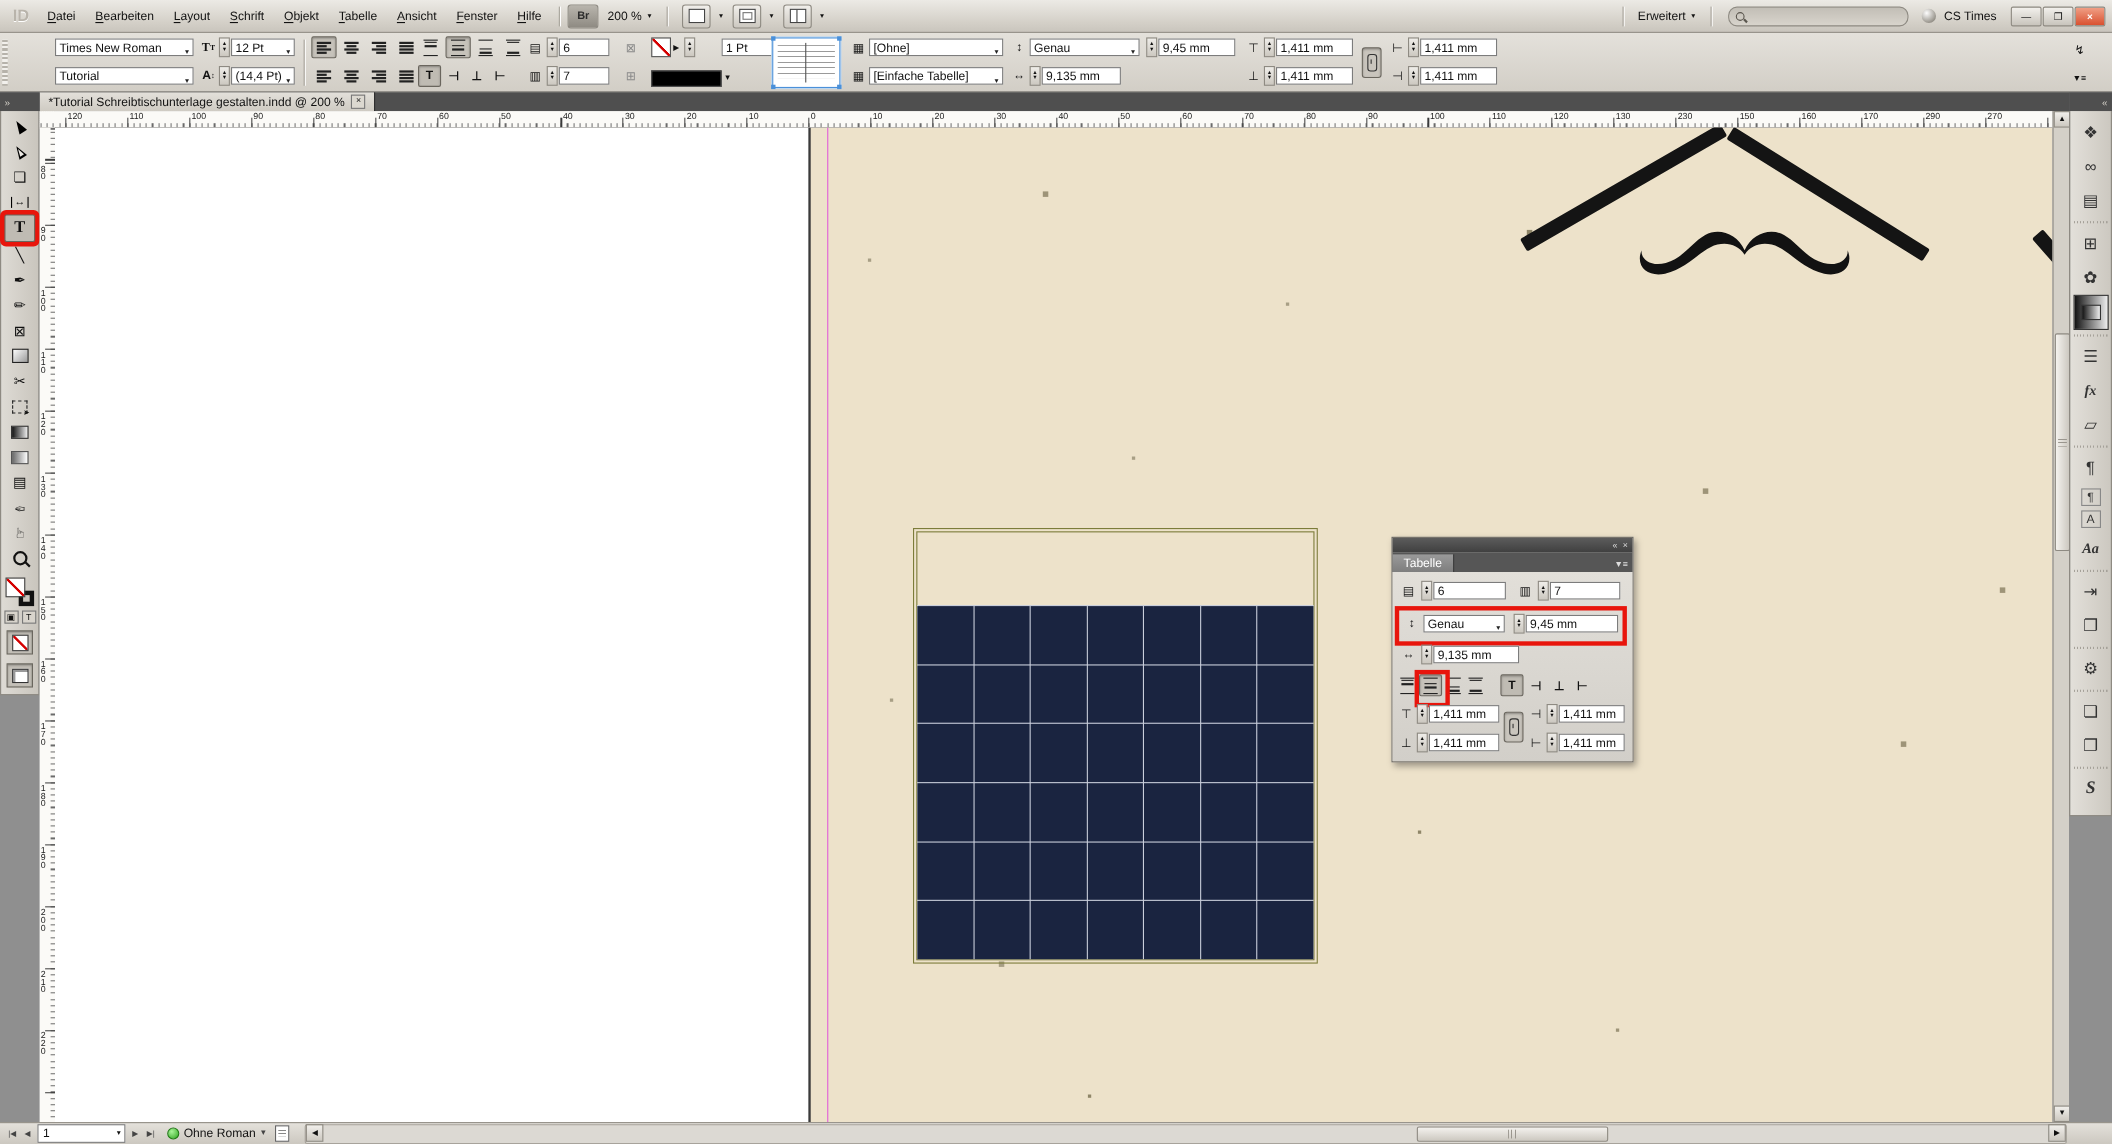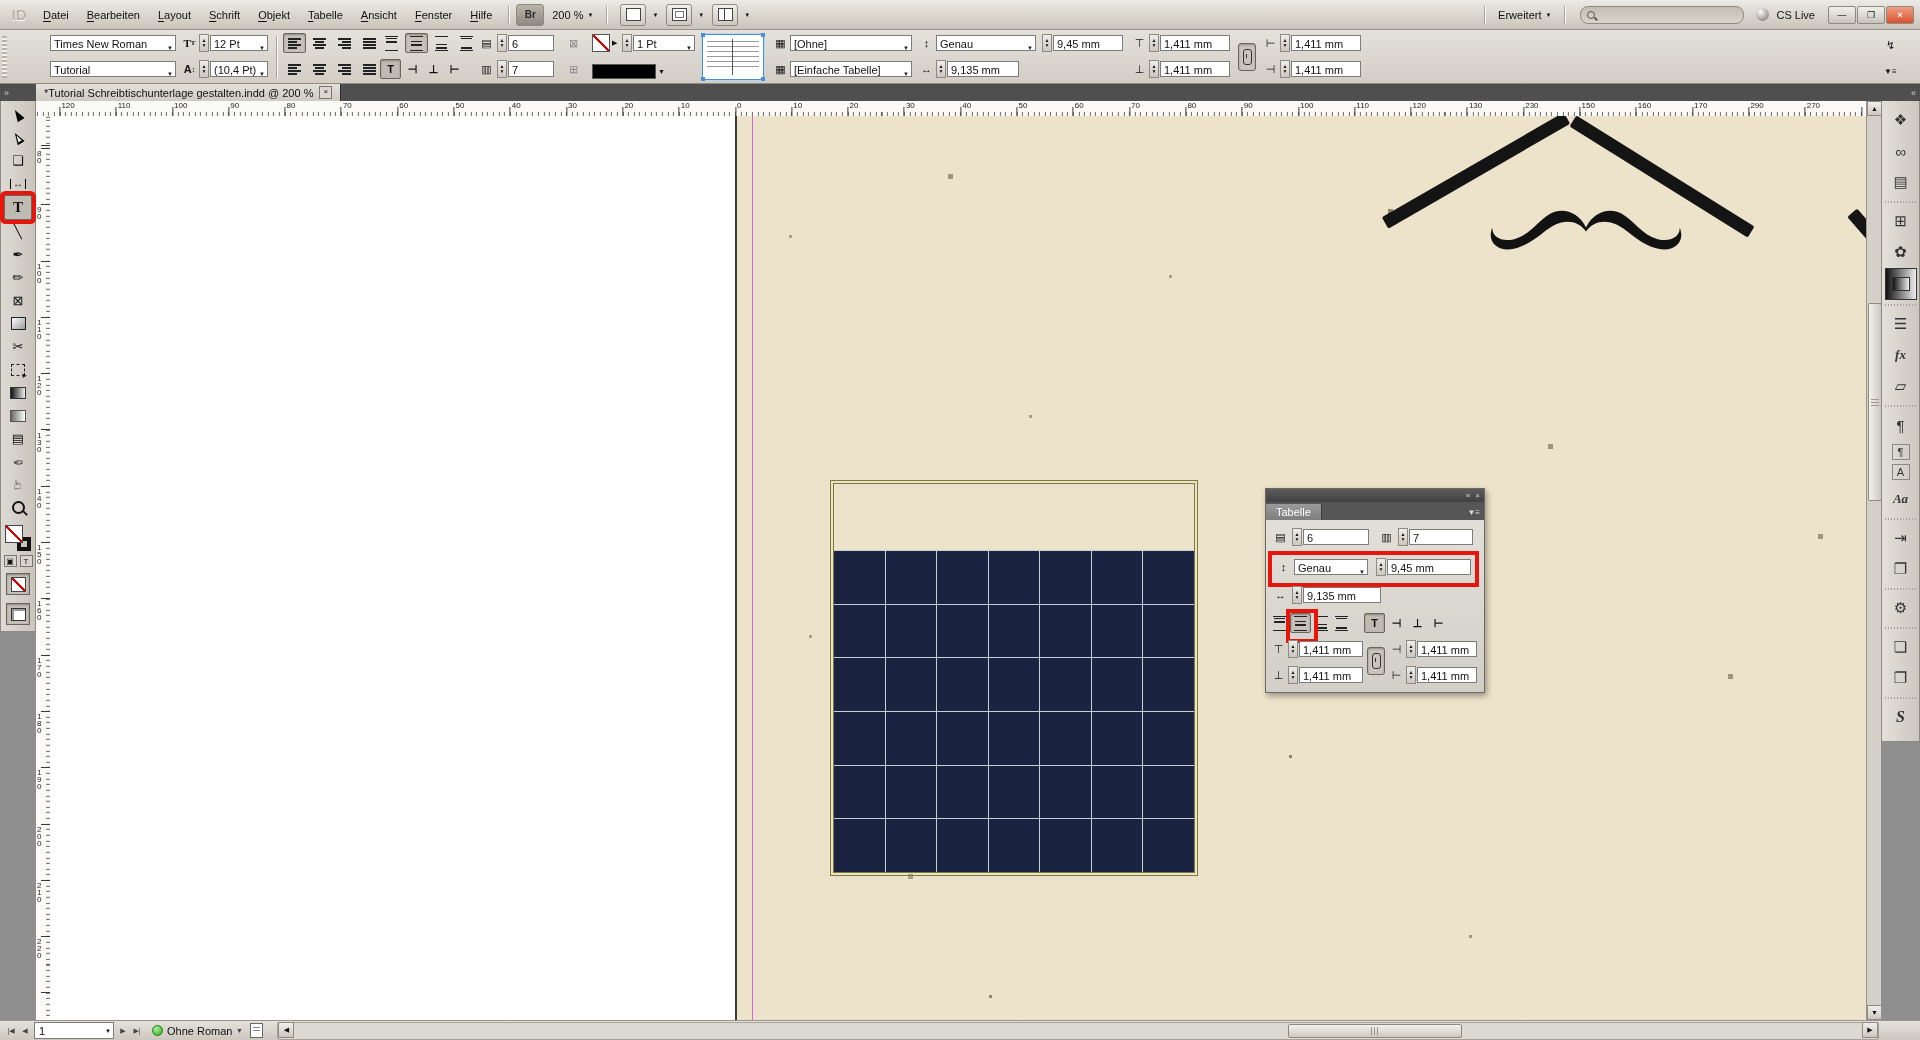--- a/index.html
+++ b/index.html
@@ -234,21 +234,21 @@
   <div class="ws-switch">
     <span>Erweitert</span>
     <span class="dd-arrow">▼</span>
   </div>
   <div class="vsep"></div>
   <div class="searchbox">
     <span class="mag"></span>
     <span></span>
   </div>
   <div class="cs-ball"></div>
-  <span>CS Live</span>
+  <span>CS Times</span>
   <div class="winbtns">
     <div class="winbtn">—</div>
     <div class="winbtn">❐</div>
     <div class="winbtn close">×</div>
   </div>
 </div>
 
 <div class="cp">
   <div class="abs dots"></div>
 
@@ -339,21 +339,21 @@
         <span style="color:#8a8a8a">⊠</span>
       </span>
     </div>
   <div class="at" style="left:592px;top:4px">
       <span class="swatch-none"></span>
       <span class="tiny-arrow">▶</span>
     </div>
   <div class="at" style="left:622px;top:4px">
       <span class="spin"></span>
     </div>
-  <div class="at" style="left:633px;top:4px">
+  <div class="at" style="left:656px;top:4px">
       <span class="fld cmb" style="width:62px"><span>1 Pt</span></span>
     </div>
   <div class="at" style="left:702px;top:5px;height:44px">
     <span class="prevw">
       <span class="hdl" style="left:-2px;top:-2px"></span>
         <span class="hdl" style="right:-2px;top:-2px"></span>
       <span class="hdl" style="left:-2px;bottom:-2px"></span>
         <span class="hdl" style="right:-2px;bottom:-2px"></span>
     </span>
   </div>
@@ -402,21 +402,21 @@
   <div class="at" style="left:50px;top:30px">
       <span class="fld cmb" style="width:126px"><span>Tutorial</span></span>
     </div>
   <div class="at" style="left:181px;top:30px">
       <span class="ibx" style="font-weight:bold">A<small style="font-size:7px">↕</small></span>
     </div>
   <div class="at" style="left:199px;top:30px">
       <span class="spin"></span>
     </div>
   <div class="at" style="left:210px;top:30px">
-      <span class="fld cmb" style="width:58px"><span>(10,4 Pt)</span></span>
+      <span class="fld cmb" style="width:58px"><span>(14,4 Pt)</span></span>
     </div>
   <div class="at" style="left:283px;top:30px;gap:2px">
     <span class="btn16">
         <span class="al l">
           <i></i>
           <i></i>
           <i></i>
           <i></i>
         </span>
       </span>

